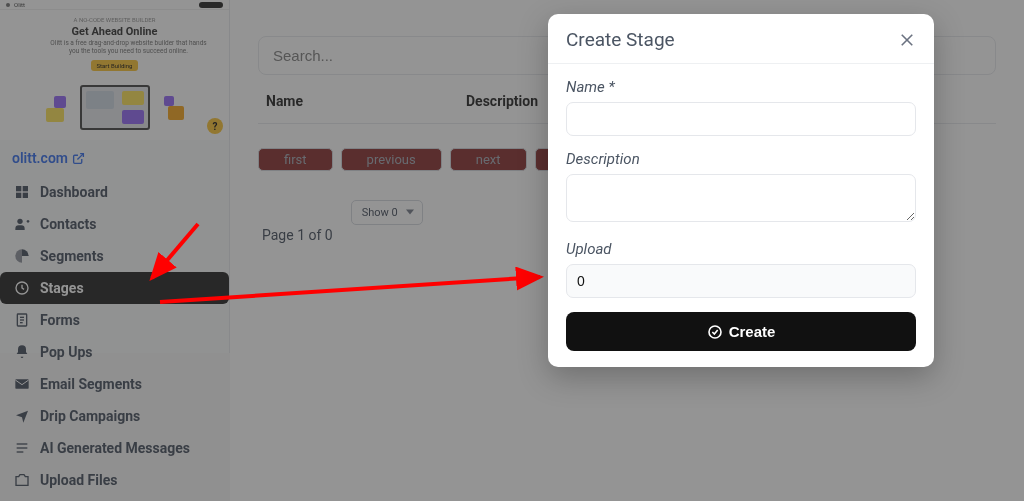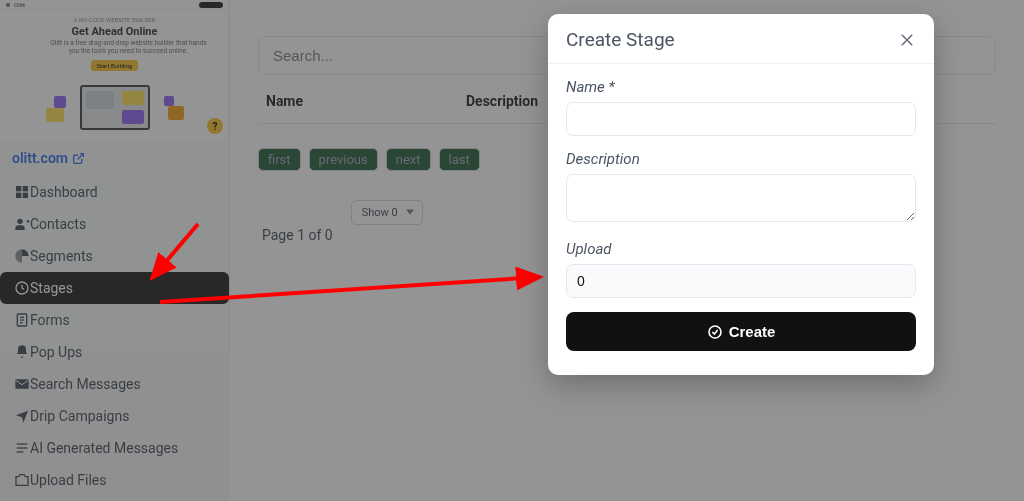--- a/index.html
+++ b/index.html
@@ -76,23 +76,23 @@
     display:flex; align-items:center; justify-content:center;
     font-size:10px; color:#000; font-weight:700;
   }
   .site-link {
     padding: 4px 12px 10px;
     color:#2563eb; font-size:14px; font-weight:600;
     display:flex; align-items:center; gap:4px;
   }
   .nav { list-style:none; }
   .nav-item {
-    display:flex; align-items:center; 
+    display:flex; align-items:center; gap:10px;
     padding: 8px 14px;
-    font-size:14px; color:#374151; font-weight:400;
+    font-size:14px; color:#374151; font-weight:700;
     cursor:pointer;
   }
   .nav-item.active {
     background:#111; color:#fff; border-radius:6px; margin:0 0 0 0;
   }
   .nav-icon { width:16px; height:16px; flex-shrink:0; display:flex; align-items:center; justify-content:center; }
 
   .main {
     position:absolute; left:230px; top:0; right:0; height:501px;
     background:#fff; z-index:1;
@@ -108,40 +108,40 @@
     display:flex; gap:80px; padding:18px 8px 14px;
     border-bottom:1px solid #e5e7eb;
     font-weight:700; font-size:14px; color:#111;
   }
   .th-name { width:120px; }
   .pager-row {
     display:flex; align-items:center; gap:8px; margin-top:24px;
     font-size:14px; color:#6b7280;
   }
   .pager-btn {
-    border:1px solid #d1d5db; border-radius:5px; padding:3px 9px; font-size:13px; color:#9ca3af;
-    background:#14532d;
+    border:1px solid #d1d5db; border-radius:5px; padding:3px 25px; font-size:13px; color:#9ca3af;
+    background:#7f1d1d;
   }
   .page-info { margin-left:4px; color:#374151;margin-top:46px; }
   .show-select {
     border:1px solid #d1d5db; border-radius:5px; padding:5px 24px 5px 10px; font-size:11px; color:#374151;
     background:#fff; position:relative; margin-left:10px;
   }
   .show-select::after {
     content:""; position:absolute; right:8px; top:50%;
     width:0;height:0;border-left:4px solid transparent;border-right:4px solid transparent;border-top:5px solid #6b7280;
     transform:translateY(-50%);
   }
 
   .modal {
     position:absolute; left:548px; top:14px;
     width:386px; background:#fff; border-radius:10px;
     box-shadow:0 10px 30px rgba(0,0,0,0.25);
     z-index:10;
-    padding-bottom:24px;
+    padding-bottom:16px;
   }
   .modal-head {
     display:flex; justify-content:space-between; align-items:center;
     padding:14px 18px 12px; border-bottom:1px solid #eef0f2;
   }
   .modal-title { font-size:19px; color:#4b5563; font-weight:400; }
   .modal-close { width:18px; height:18px; color:#6b7280; cursor:pointer; }
   .modal-body { padding:14px 18px 0; }
   .field-label { font-size:15px; color:#4b5563; margin-bottom:6px; display:block;font-style:italic; }
   .field-input {
@@ -258,21 +258,21 @@
         </span>
       <span>Pop Ups</span>
     </li>
     <li class="nav-item">
       <span class="nav-icon">
           <svg width="16" height="16" viewBox="0 0 24 24" fill="#374151">
             <rect x="2" y="5" width="20" height="14" rx="1"></rect>
             <path d="M2 6l10 7 10-7" fill="none" stroke="#fff" stroke-width="1.5"></path>
           </svg>
         </span>
-      <span>Search Messages</span>
+      <span>Email Segments</span>
     </li>
     <li class="nav-item">
       <span class="nav-icon">
           <svg width="16" height="16" viewBox="0 0 24 24" fill="#374151">
             <path d="M3 11l18-7-7 18-2-8-9-3z"></path>
           </svg>
         </span>
       <span>Drip Campaigns</span>
     </li>
     <li class="nav-item">

